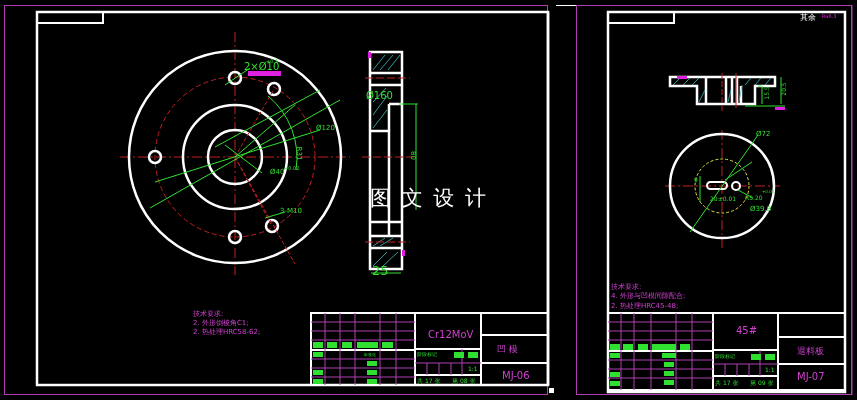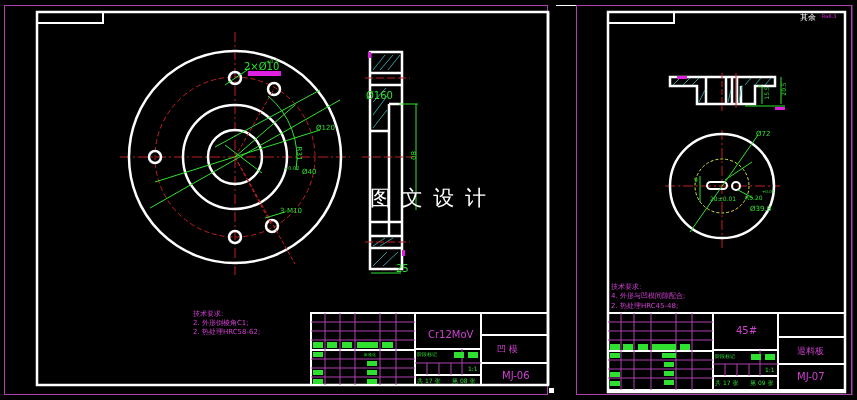--- a/index.html
+++ b/index.html
@@ -213,26 +213,26 @@
       <rect x="751" y="354" width="10" height="6"></rect>
         <rect x="765" y="354" width="10" height="6"></rect>
     </g>
   </g>
 </svg>
 
 <div class="txt grn" style="left:244px;top:62px;font-size:10px;">2×Ø10</div>
 <div class="txt grn" style="left:266px;top:59px;font-size:5px;">+0.1</div>
 <div class="txt grn" style="left:330px;top:91px;font-size:10px;margin-left:36px;">Ø160</div>
 <div class="txt grn" style="left:316px;top:125px;font-size:7px;">Ø120</div>
-<div class="txt grn" style="left:270px;top:169px;font-size:7px;margin-left:32px;">Ø40</div>
+<div class="txt grn" style="left:270px;top:169px;font-size:7px;">Ø40</div>
 <div class="txt grn" style="left:284px;top:166px;font-size:5px;">+0.02</div>
 <div class="txt grn" style="left:292px;top:150px;font-size:7px;transform:rotate(90deg);">R31</div>
 <div class="txt grn" style="left:280px;top:208px;font-size:7px;">3-M10</div>
 <div class="txt grn" style="left:408px;top:152px;font-size:7px;transform:rotate(90deg);">80</div>
-<div class="txt grn" style="left:396px;top:264px;font-size:10px;">25</div>
+<div class="txt grn" style="left:372px;top:264px;font-size:13px;">25</div>
 
 <div class="txt wht" style="left:370px;top:188px;font-size:21px;letter-spacing:2px;font-family:'DejaVu Serif',serif;">图 文 设 计</div>
 
 <div class="txt mag" style="left:193px;top:311px;font-size:7px;">技术要求:</div>
 <div class="txt mag" style="left:193px;top:320px;font-size:7px;">2. 外形倒棱角C1;</div>
 <div class="txt mag" style="left:193px;top:329px;font-size:7px;">2. 热处理HRC58-62;</div>
 
 <div class="txt mag" style="left:428px;top:330px;font-size:10px;">Cr12MoV</div>
 <div class="txt mag" style="left:497px;top:345px;font-size:9px;">凹 模</div>
 <div class="txt mag" style="left:502px;top:371px;font-size:10px;">MJ-06</div>

